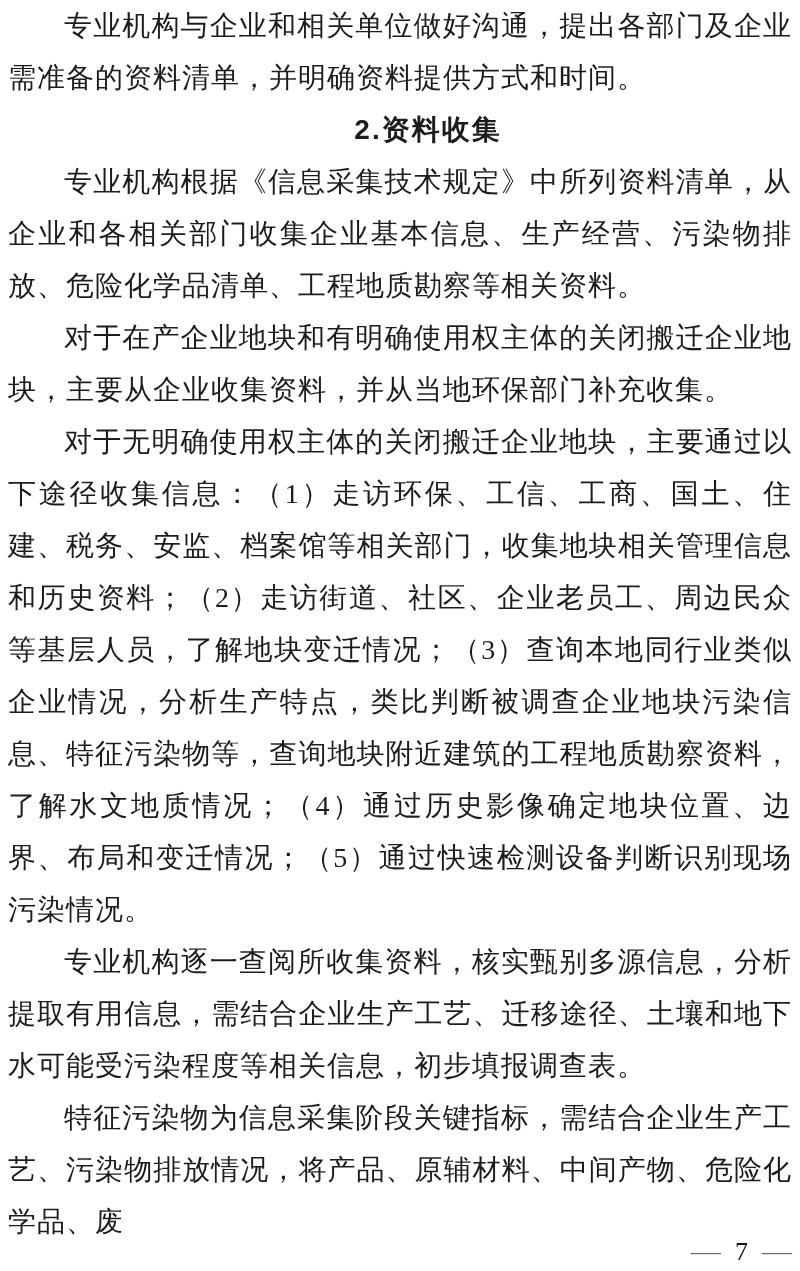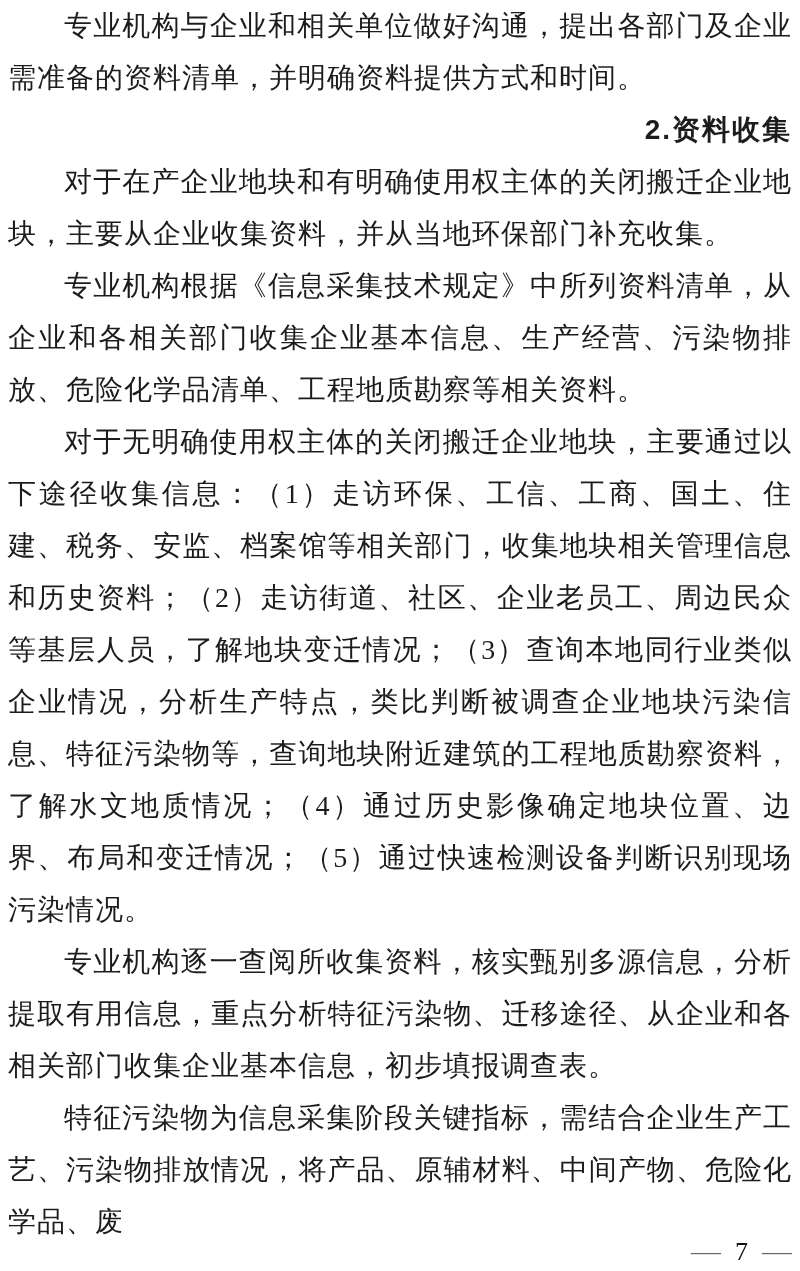--- a/index.html
+++ b/index.html
@@ -31,21 +31,21 @@
     font-size: 28px;
     line-height: 52px;
     letter-spacing: 1px;
     text-indent: 2em;
     text-align: justify;
     text-justify: inter-ideograph;
   }
   .doc-body p.heading {
     font-family: "Liberation Sans", "DejaVu Sans", sans-serif;
     font-weight: bold;
-    text-align: right;
+    text-align: center;
     letter-spacing: 2px;
   }
   .page-footer {
     position: absolute;
     right: 10px;
     bottom: 6px;
     display: flex;
     align-items: center;
     gap: 16px;
     font-size: 26px;
@@ -63,24 +63,24 @@
 </style>
 </head>
 <body>
 
 <div class="page">
 
   <div class="doc-body">
 
   <p class="body-para">专业机构与企业和相关单位做好沟通，提出各部门及企业需准备的资料清单，并明确资料提供方式和时间。</p>
       <p class="heading">2.资料收集</p>
+      <p class="body-para">专业机构根据《信息采集技术规定》中所列资料清单，从企业和各相关部门收集企业基本信息、生产经营、污染物排放、危险化学品清单、工程地质勘察等相关资料。</p>
       <p class="body-para">对于在产企业地块和有明确使用权主体的关闭搬迁企业地块，主要从企业收集资料，并从当地环保部门补充收集。</p>
-      <p class="body-para">专业机构根据《信息采集技术规定》中所列资料清单，从企业和各相关部门收集企业基本信息、生产经营、污染物排放、危险化学品清单、工程地质勘察等相关资料。</p>
       <p class="body-para">对于无明确使用权主体的关闭搬迁企业地块，主要通过以下途径收集信息：（1）走访环保、工信、工商、国土、住建、税务、安监、档案馆等相关部门，收集地块相关管理信息和历史资料；（2）走访街道、社区、企业老员工、周边民众等基层人员，了解地块变迁情况；（3）查询本地同行业类似企业情况，分析生产特点，类比判断被调查企业地块污染信息、特征污染物等，查询地块附近建筑的工程地质勘察资料，了解水文地质情况；（4）通过历史影像确定地块位置、边界、布局和变迁情况；（5）通过快速检测设备判断识别现场污染情况。</p>
-      <p class="body-para">专业机构逐一查阅所收集资料，核实甄别多源信息，分析提取有用信息，重点分析特征污染物、迁移途径、从企业和各相关部门收集企业基本信息，初步填报调查表。</p>
+      <p class="body-para">专业机构逐一查阅所收集资料，核实甄别多源信息，分析提取有用信息，需结合企业生产工艺、迁移途径、土壤和地下水可能受污染程度等相关信息，初步填报调查表。</p>
       <p class="body-para">特征污染物为信息采集阶段关键指标，需结合企业生产工艺、污染物排放情况，将产品、原辅材料、中间产物、危险化学品、废</p>
     </div>
 
   <div class="page-footer">
     <span class="dash">—</span>
     <span class="num">7</span>
     <span class="dash">—</span>
   </div>
 
 </div>

